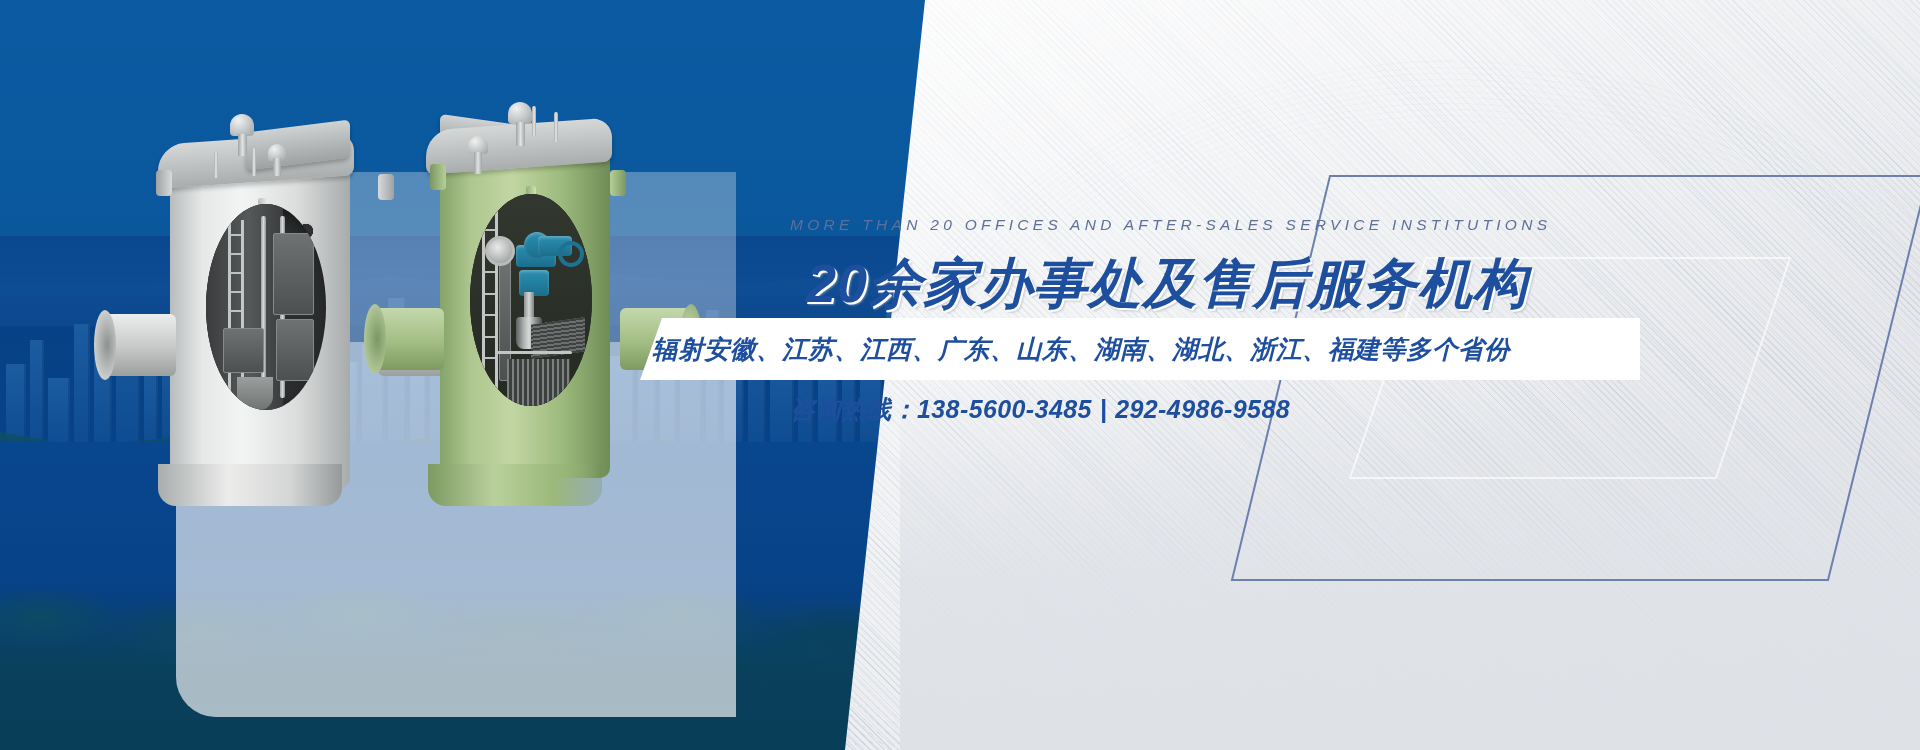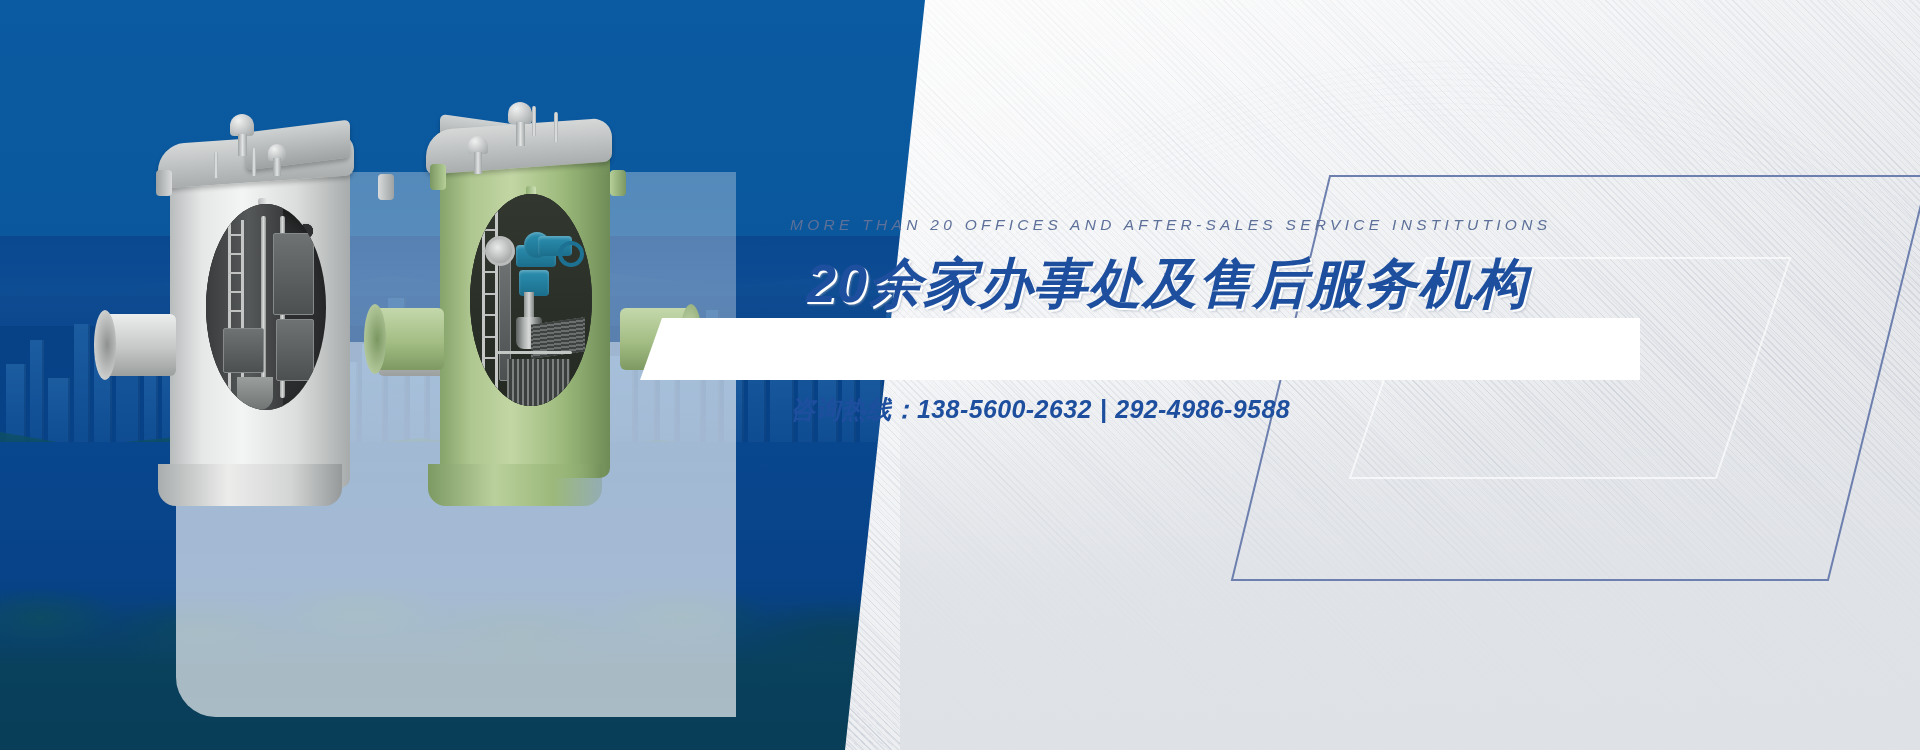--- a/index.html
+++ b/index.html
@@ -404,18 +404,19 @@
     </div>
 
     <div class="nozzle left"></div>
     <div class="nozzle right"></div>
   </div>
 
   <div class="eyebrow">MORE THAN 20 OFFICES AND AFTER-SALES SERVICE INSTITUTIONS</div>
   <div class="headline">20余家办事处及售后服务机构</div>
 
   <div class="subbar"></div>
+  <div class="subbar-text">辐射安徽、江苏、江西、广东、山东、湖南、湖北、浙江、福建等多个省份</div>
 
   <div class="hotline">
-    <span>咨询热线：</span><span>138-5600-2632</span><span class="sep">|</span><span>292-4986-9588</span>
+    <span>咨询热线：</span><span>138-5600-3485</span><span class="sep">|</span><span>292-4986-9588</span>
   </div>
 
 </div>
 
 </body></html>

